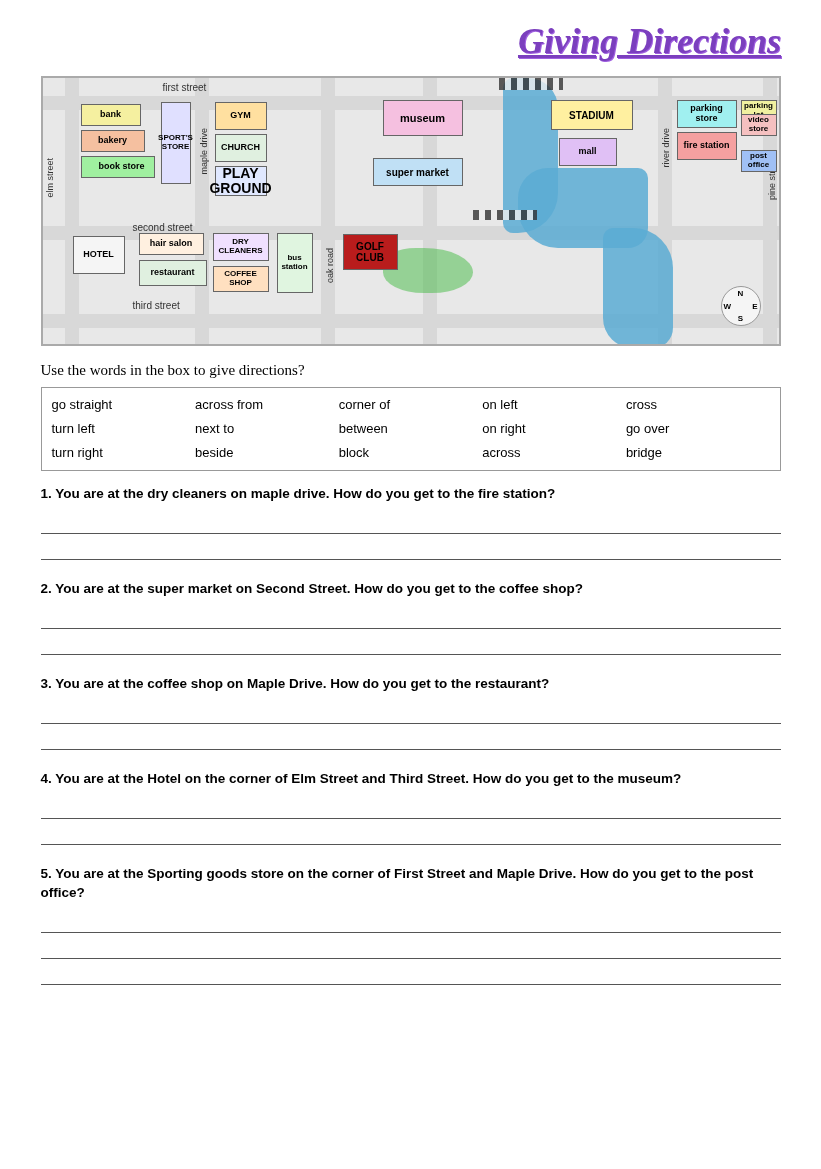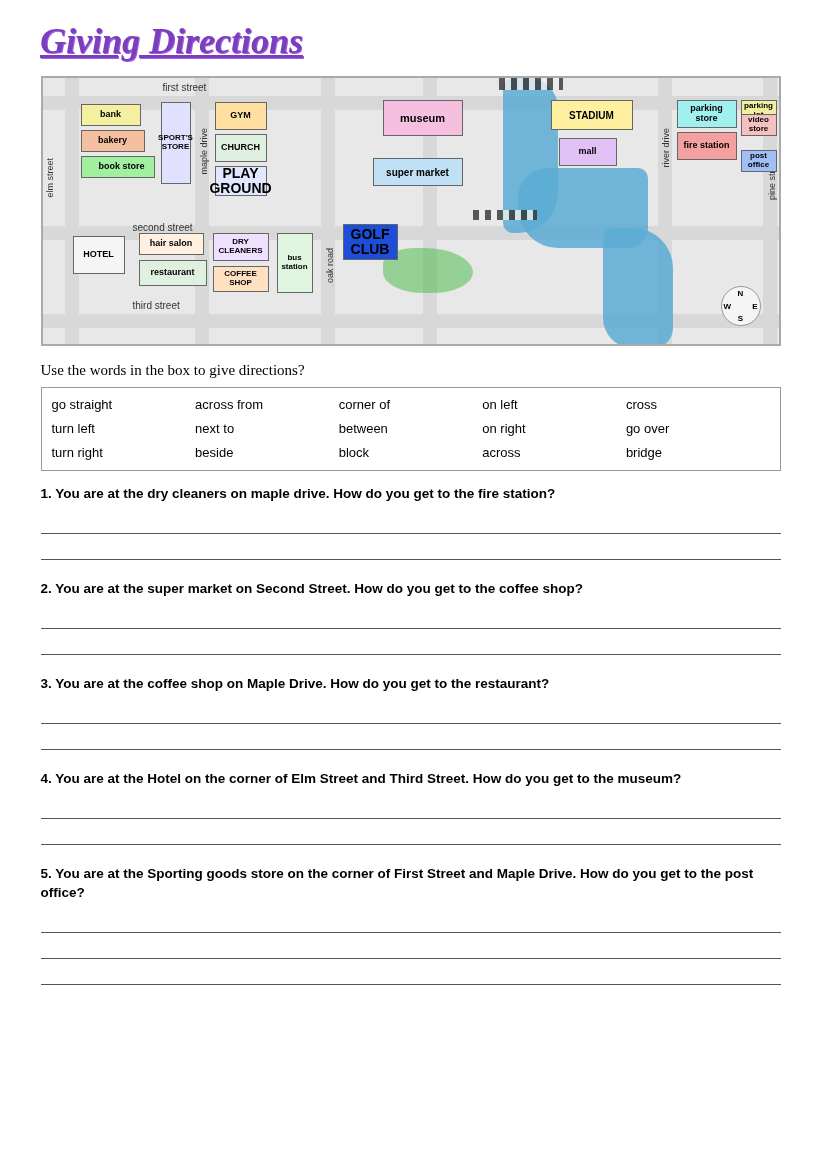--- a/index.html
+++ b/index.html
@@ -7,21 +7,21 @@
       width: 821px;
       min-height: 1169px;
       background: #fff;
       font-family: Arial, sans-serif;
       font-size: 14px;
       color: #000;
       padding: 20px 40px;
     }
 
     .title {
-      text-align: left;
+      text-align: right;
       font-size: 36px;
       font-weight: bold;
       color: #7B3FBE;
       font-style: italic;
       text-decoration: underline;
       margin-bottom: 14px;
       font-family: 'Times New Roman', serif;
       text-shadow: 1px 1px 0 #a060e0;
     }
 
@@ -196,21 +196,21 @@
 
   <div class="building" style="left:30px;top:158px;width:52px;height:38px;background:#f5f5f5;font-size:9px;">HOTEL</div>
   <div class="building" style="left:96px;top:155px;width:65px;height:22px;background:#fff0e0;font-size:9px;">hair salon</div>
   <div class="building" style="left:96px;top:182px;width:68px;height:26px;background:#e0f0e0;font-size:9px;">restaurant</div>
 
   <div class="building" style="left:170px;top:155px;width:56px;height:28px;background:#f0e0ff;font-size:8px;">DRY CLEANERS</div>
   <div class="building" style="left:170px;top:188px;width:56px;height:26px;background:#ffe0c0;font-size:8px;">COFFEE SHOP</div>
 
   <div class="building" style="left:234px;top:155px;width:36px;height:60px;background:#e0f5e0;font-size:8px;">bus station</div>
 
-  <div class="building" style="left:300px;top:146px;width:55px;height:36px;background:#1d4ed8;font-size:14px;">GOLF CLUB</div>
+  <div class="building" style="left:300px;top:156px;width:55px;height:36px;background:#b91c1c;font-size:10px;">GOLF CLUB</div>
 
   <div class="compass" style="right:18px;bottom:18px;">
     <span style="position:absolute;top:2px;left:50%;transform:translateX(-50%);font-size:8px;">N</span>
     <span style="position:absolute;bottom:2px;left:50%;transform:translateX(-50%);font-size:8px;">S</span>
     <span style="position:absolute;right:2px;top:50%;transform:translateY(-50%);font-size:8px;">E</span>
     <span style="position:absolute;left:2px;top:50%;transform:translateY(-50%);font-size:8px;">W</span>
   </div>
 
 </div>
 

